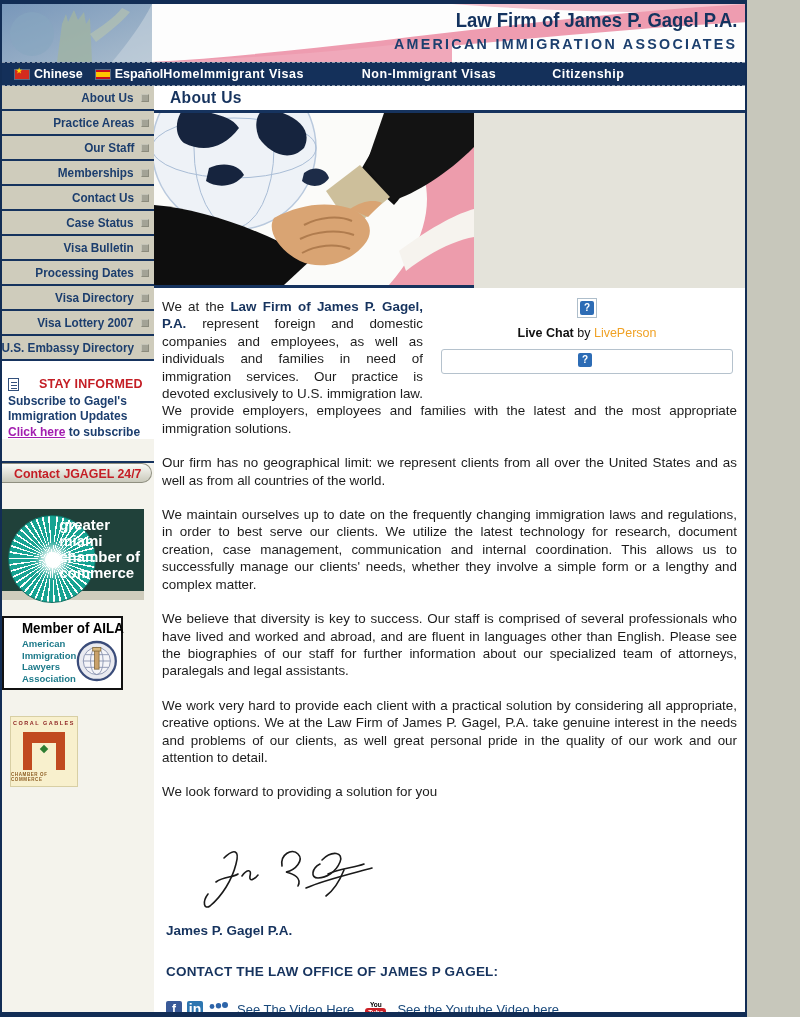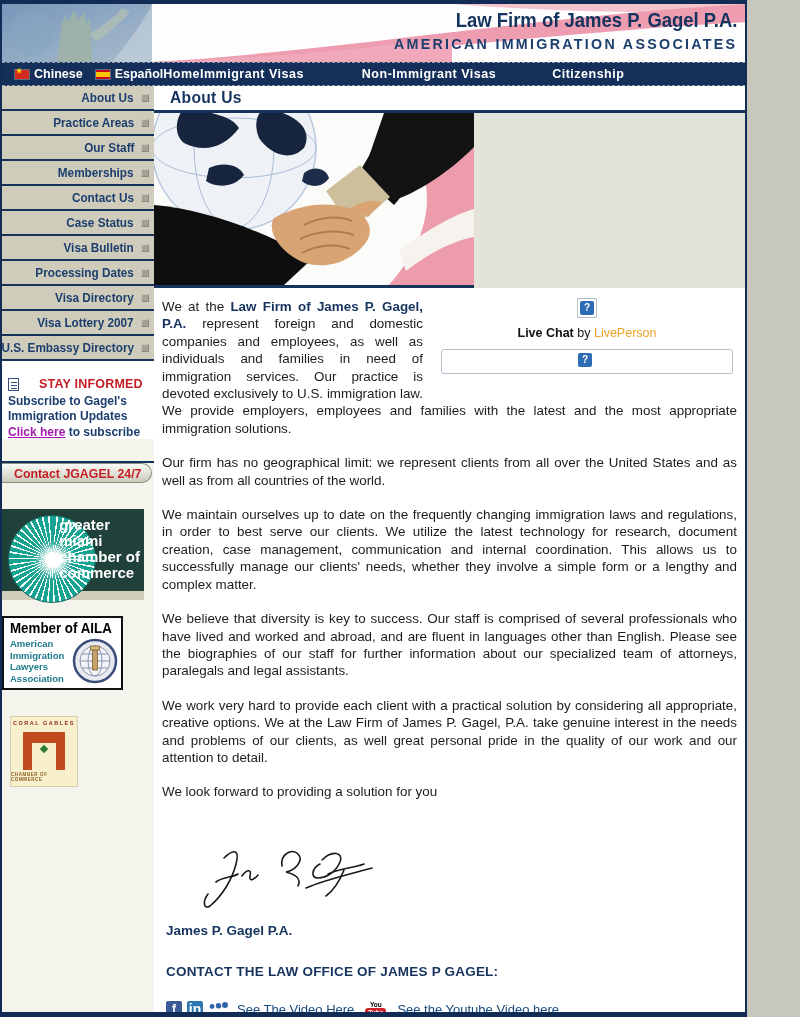--- a/index.html
+++ b/index.html
@@ -67,21 +67,21 @@
   #miami .burst { position:absolute; left:6px; top:6px; width:88px; height:88px; border-radius:50%;
     background:repeating-conic-gradient(#17a392 0deg 6deg, #ffffff 6deg 8.5deg); z-index:2;
     border:1px solid #0f6e62; }
   #miami .burst:after { content:""; position:absolute; left:36px; top:36px; width:16px; height:16px;
     border-radius:50%; background:#ffffff; box-shadow:0 0 8px 6px rgba(255,255,255,.9); }
   #miami .mtxt { position:absolute; right:4px; top:8px; text-align:left; color:#fff;
     font-size:15px; font-weight:bold; line-height:16px; z-index:3; }
   #miami-strip { width:142px; height:9px; background:#cfccbc; }
   
   #aila { margin-top:16px; width:121px; background:#fff; border:2px solid #111;
-    padding:2px 3px 4px 6px; cursor:pointer; }
+    padding:2px 3px 4px 18px; cursor:pointer; }
   #aila .t { font-size:14.5px; font-weight:bold; color:#000;
     transform:scaleX(.92); transform-origin:left; white-space:nowrap; }
   #aila .row { display:flex; margin-top:2px; }
   #aila .lines { color:#1d7a8a; font-weight:bold; font-size:9.5px; line-height:11.5px; flex:1; }
   
   #coral { margin:26px 0 0 8px; width:68px; height:71px; background:#f8f0cd;
     border:1px solid #d8cfa4; display:flex; flex-direction:column; align-items:center;
     padding-top:3px; cursor:pointer; }
   #coral .ct { color:#8b1f1f; font-size:5.5px; font-weight:bold; letter-spacing:1.5px; }
   #coral .cb { color:#8b5a1f; font-size:4.5px; font-weight:bold; letter-spacing:.6px; margin-top:2px; }

